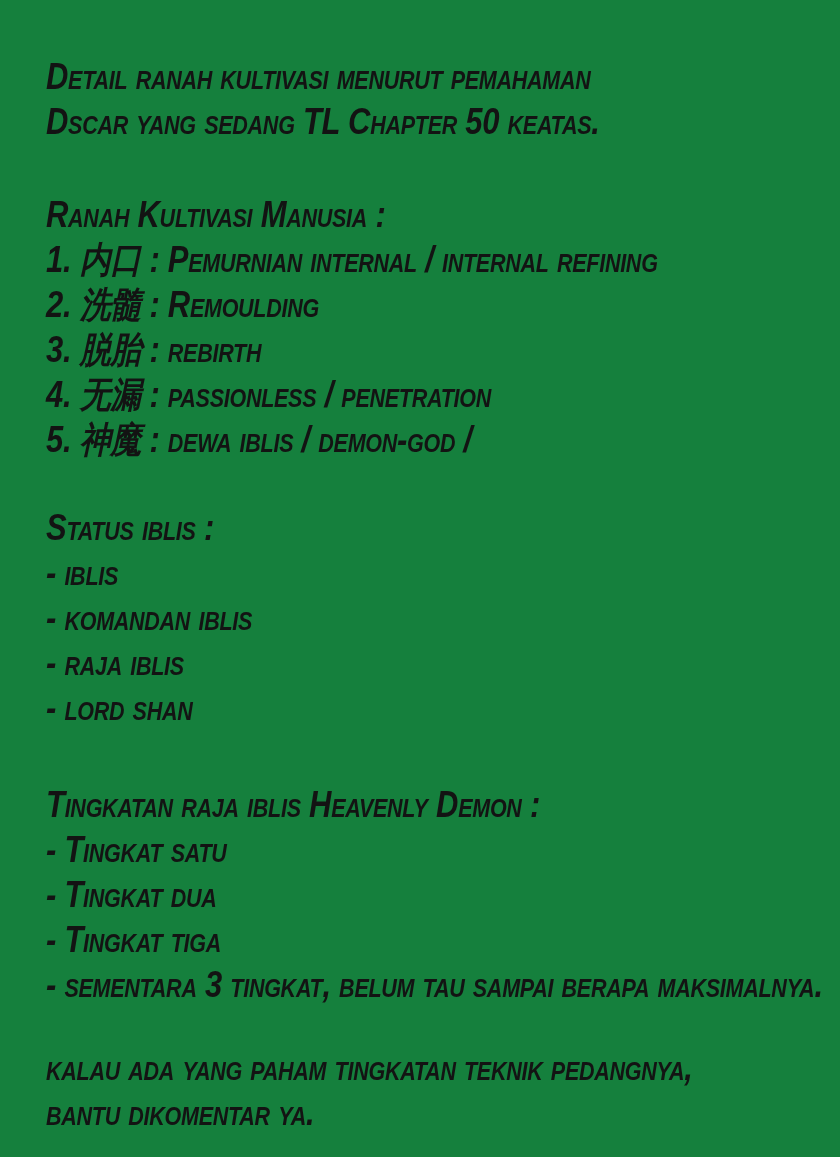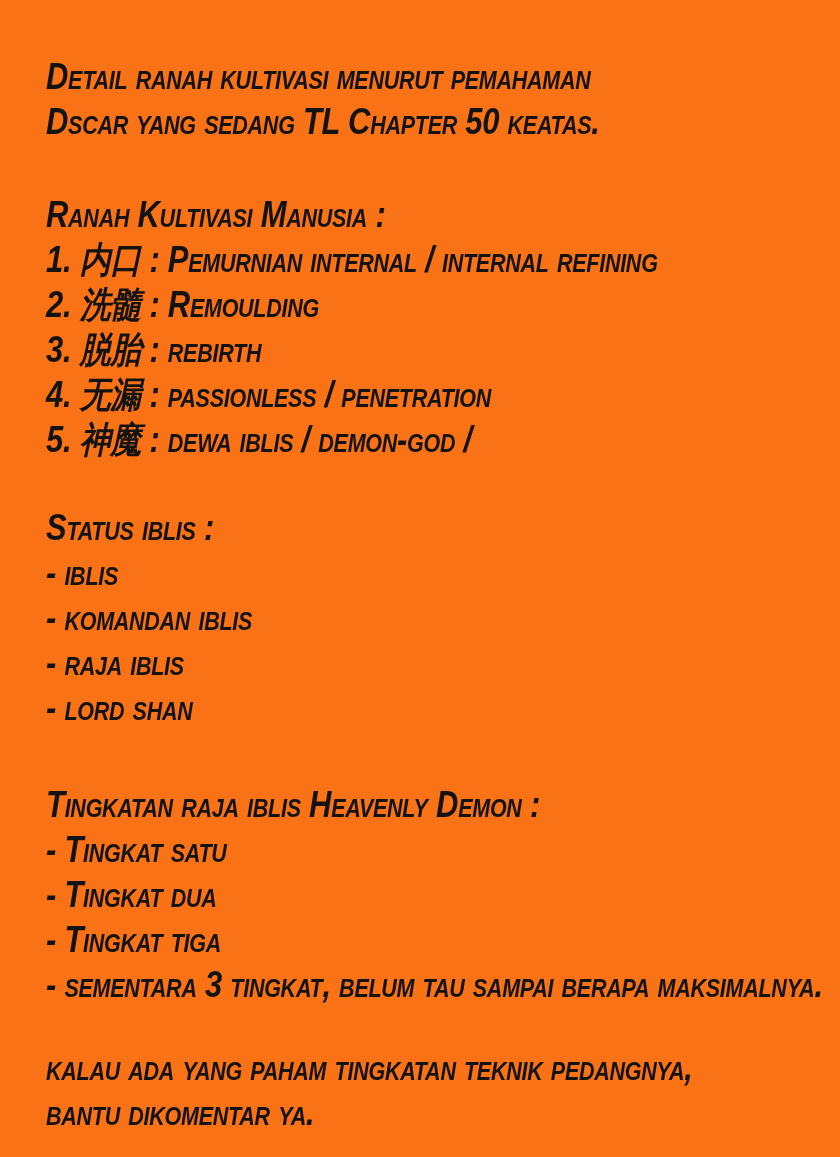--- a/index.html
+++ b/index.html
@@ -4,21 +4,21 @@
 <style>
   html, body {
     margin: 0;
     padding: 0;
     background: #ffffff;
   }
   .page {
     position: relative;
     width: 840px;
     height: 1157px;
-    background: #f97316;
+    background: #15803d;
     overflow: hidden;
   }
   .block {
     position: absolute;
     left: 46px;
     transform: scaleX(0.86);
     transform-origin: 0 0;
   }
   .line {
     font-family: "Liberation Sans", sans-serif;

